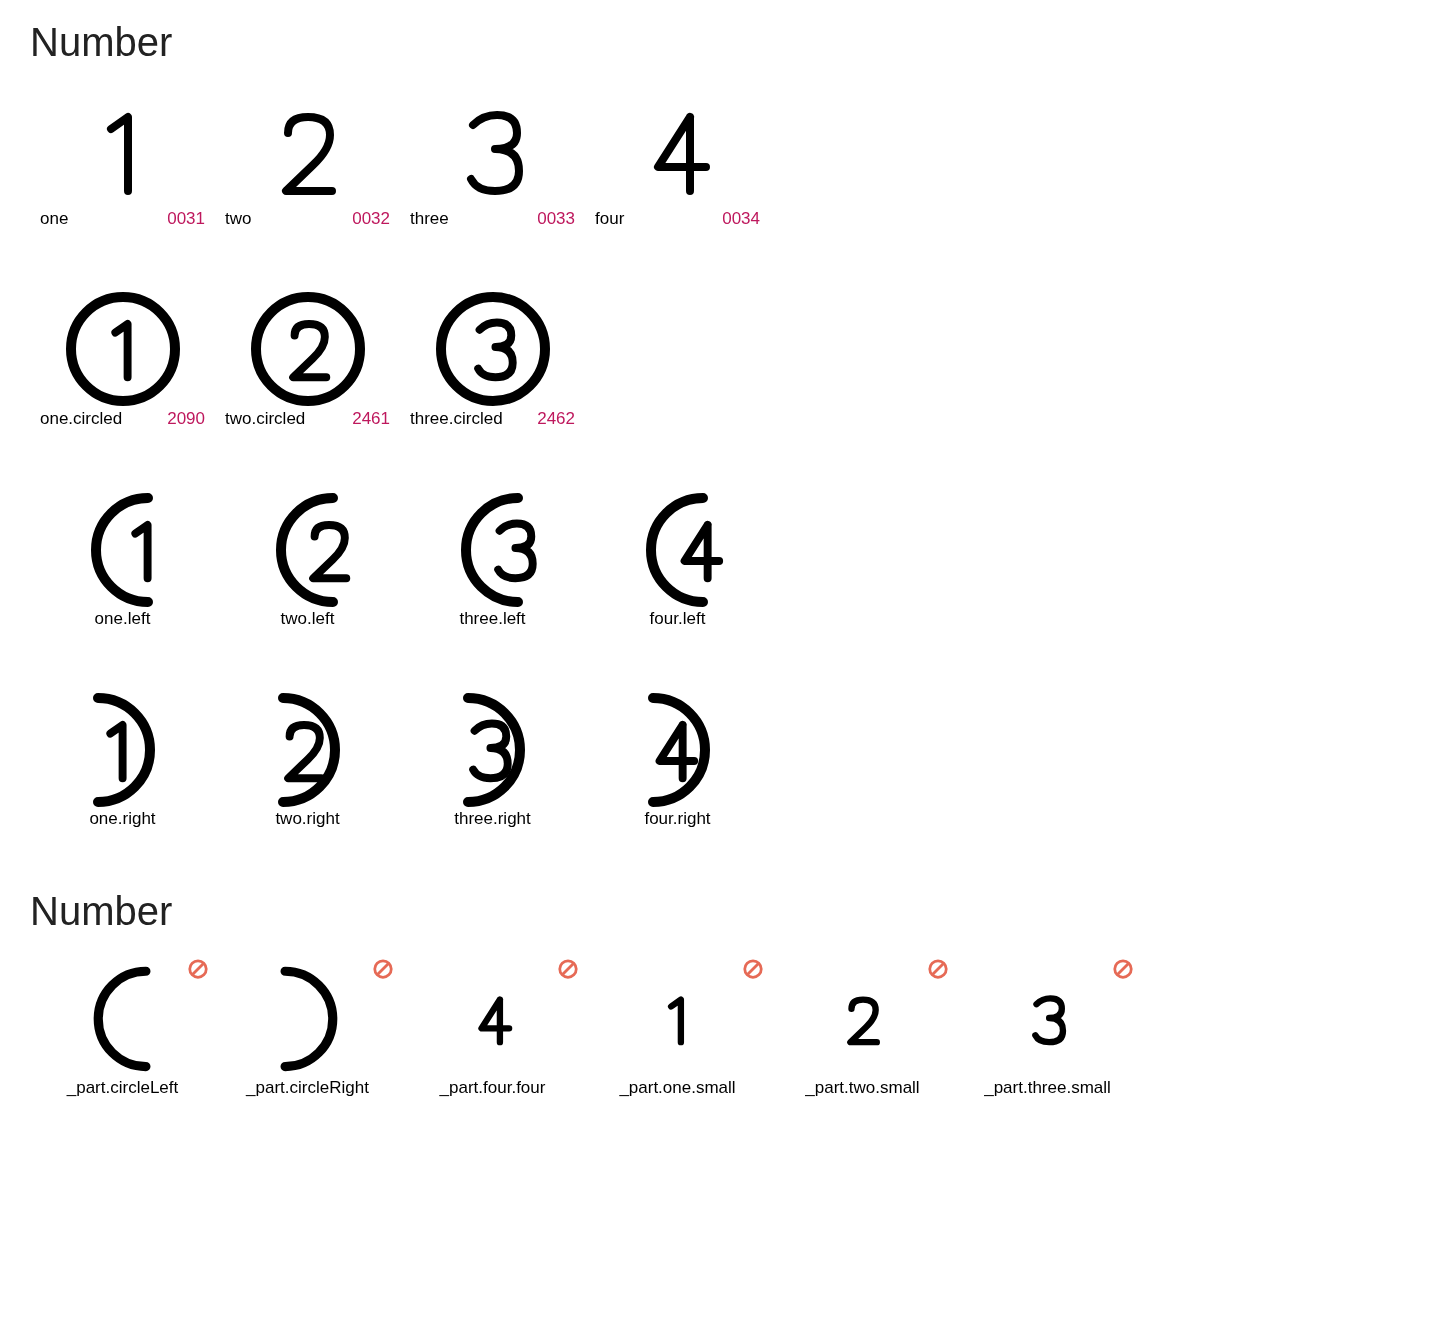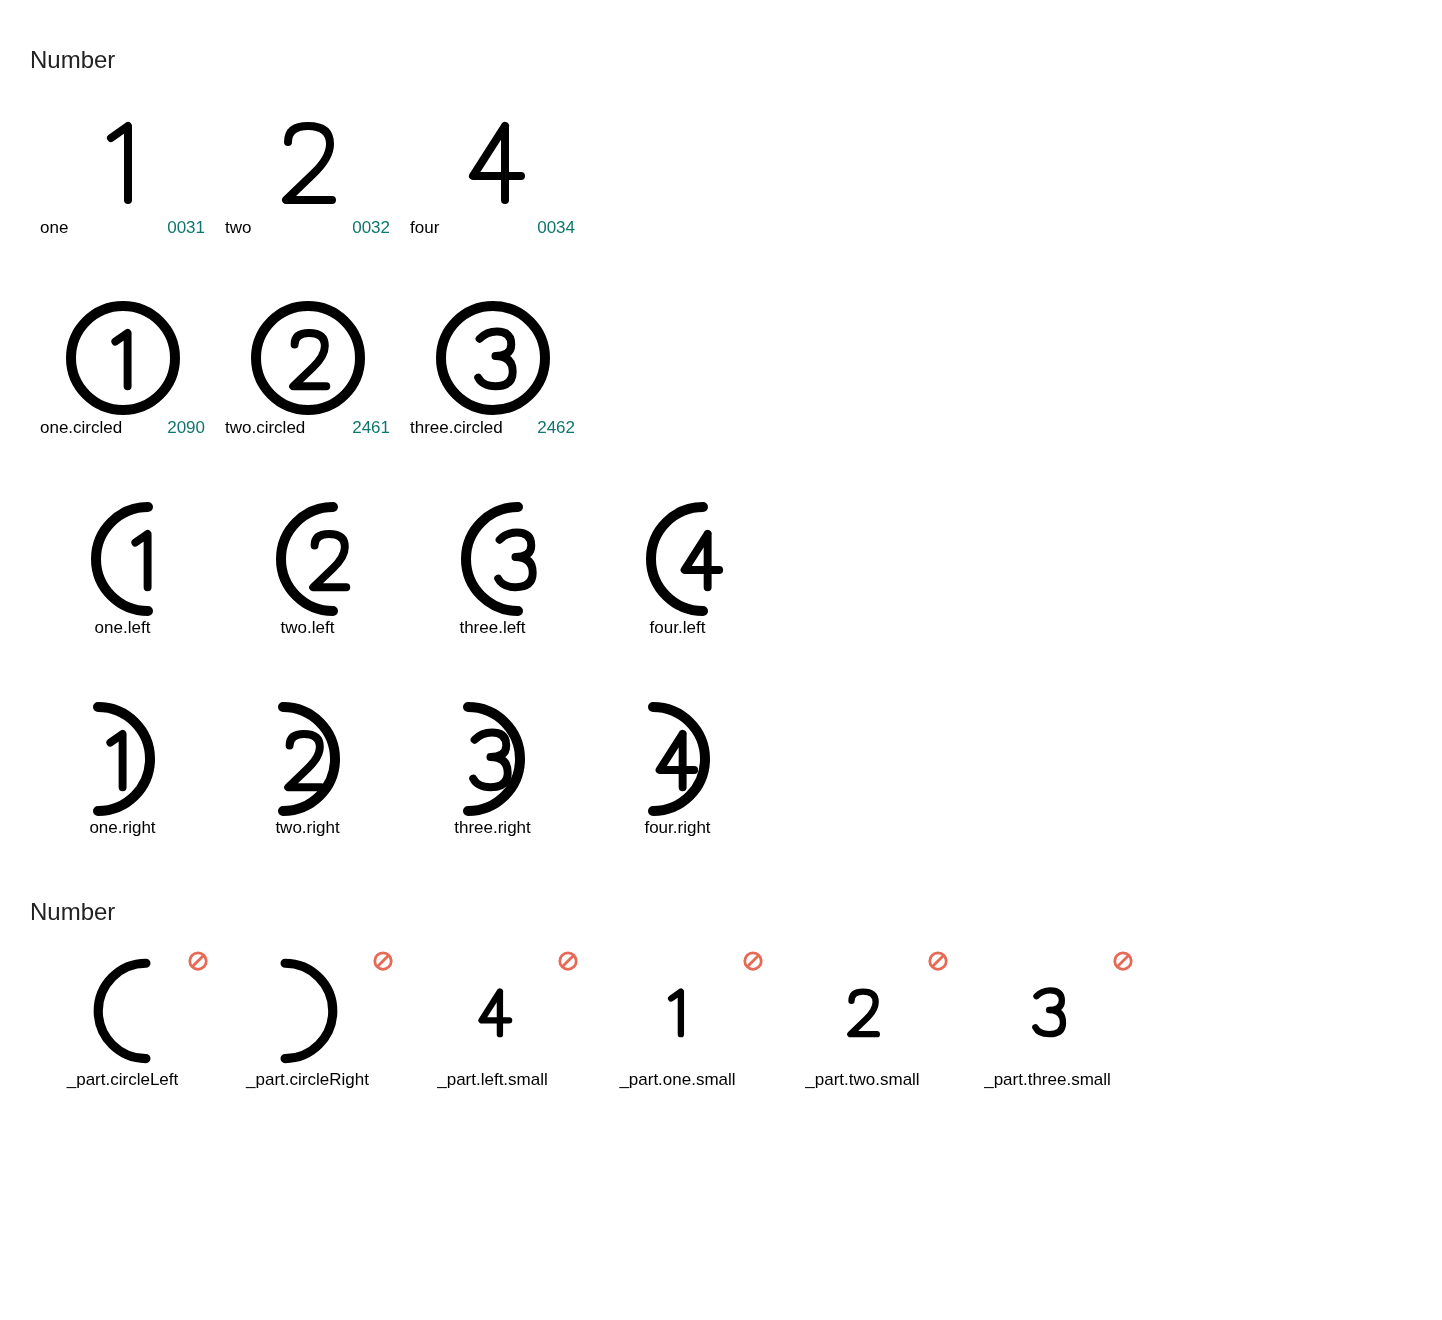--- a/index.html
+++ b/index.html
@@ -5,23 +5,23 @@
   * { box-sizing: border-box; }
   body {
     margin: 0;
     padding: 20px 30px;
     font-family: -apple-system, BlinkMacSystemFont, "Segoe UI", Helvetica, Arial, sans-serif;
     background: #fff;
     color: #000;
     width: 1442px;
   }
   .section-title {
-    font-size: 24px;
+    font-size: 40px;
     font-weight: 400;
-    margin: 26px 0 24px 0;
+    margin: 0 0 24px 0;
     color: #222;
   }
   .grid {
     display: flex;
     flex-wrap: wrap;
     gap: 0;
     margin-bottom: 40px;
   }
   .cell {
     width: 185px;
@@ -41,21 +41,21 @@
   .label-row {
     width: 100%;
     display: flex;
     justify-content: space-between;
     align-items: baseline;
     padding: 0 10px;
     font-size: 17px;
   }
   .label-row.center { justify-content: center; }
   .name { color: #000; }
-  .code { color: #0f766e; }
+  .code { color: #be185d; }
   .badge {
     position: absolute;
     top: 0;
     right: 6px;
   }
   
   .glyph-box svg { display: block; }
 </style>
 </head>
 <body>
@@ -81,20 +81,31 @@
   </svg>
         </div>
         <div class="label-row">
           <span class="name">two</span>
           <span class="code">0032</span>
         </div>
       </div>
       <div class="cell">
         <div class="glyph-box">
           <svg width="100" height="100" viewBox="0 0 100 100">
+    <path d="M30 26 Q40 16 54 16 Q74 16 74 34 Q74 50 52 50 Q76 50 76 72 Q76 92 52 92 Q34 92 28 80" fill="none" stroke="#000" stroke-width="8" stroke-linecap="round" stroke-linejoin="round"></path>
+  </svg>
+        </div>
+        <div class="label-row">
+          <span class="name">three</span>
+          <span class="code">0033</span>
+        </div>
+      </div>
+      <div class="cell">
+        <div class="glyph-box">
+          <svg width="100" height="100" viewBox="0 0 100 100">
     <path d="M62 18 L62 92 M62 18 L30 68 L78 68" fill="none" stroke="#000" stroke-width="8" stroke-linecap="round" stroke-linejoin="round"></path>
   </svg>
         </div>
         <div class="label-row">
           <span class="name">four</span>
           <span class="code">0034</span>
         </div>
       </div>
     </div>
     <div class="grid">
@@ -285,21 +296,21 @@
     <line x1="6" y1="18" x2="18" y2="6" stroke="#e66a56" stroke-width="3"></line>
   </svg></span>
         <div class="glyph-box">
           <svg width="80" height="100" viewBox="0 0 100 100">
     <g transform="translate(14,14) scale(0.72)">
       <path d="M62 18 L62 92 M62 18 L30 68 L78 68" fill="none" stroke="#000" stroke-width="11" stroke-linecap="round" stroke-linejoin="round"></path>
     </g>
   </svg>
         </div>
         <div class="label-row center">
-          <span class="name">_part.left.small</span>
+          <span class="name">_part.four.four</span>
         </div>
       </div>
       <div class="cell">
         <span class="badge"><svg width="22" height="22" viewBox="0 0 24 24">
     <circle cx="12" cy="12" r="9" fill="none" stroke="#e66a56" stroke-width="3"></circle>
     <line x1="6" y1="18" x2="18" y2="6" stroke="#e66a56" stroke-width="3"></line>
   </svg></span>
         <div class="glyph-box">
           <svg width="80" height="100" viewBox="0 0 100 100">
     <g transform="translate(14,14) scale(0.72)">

